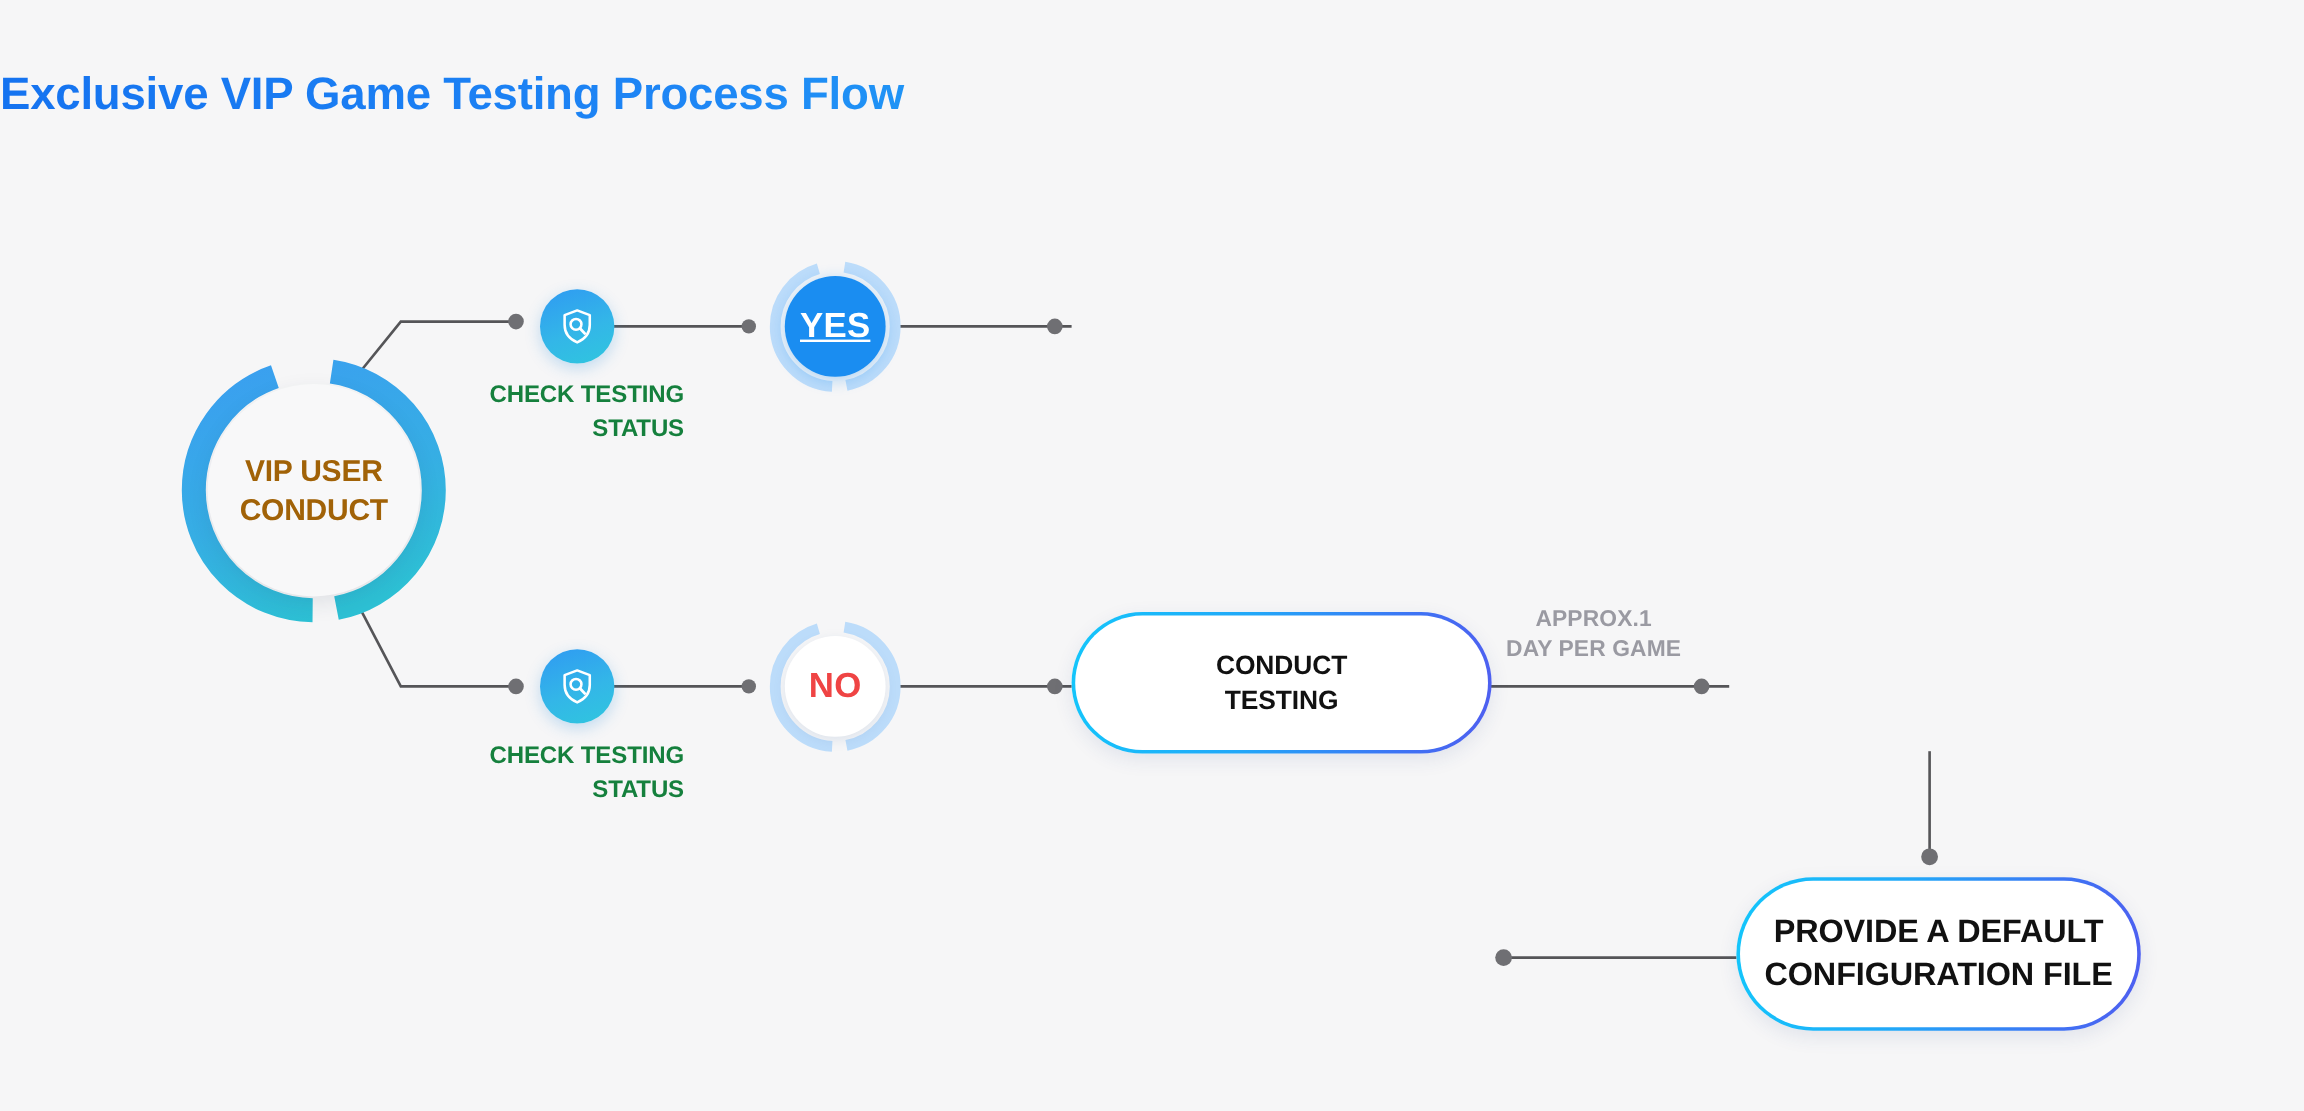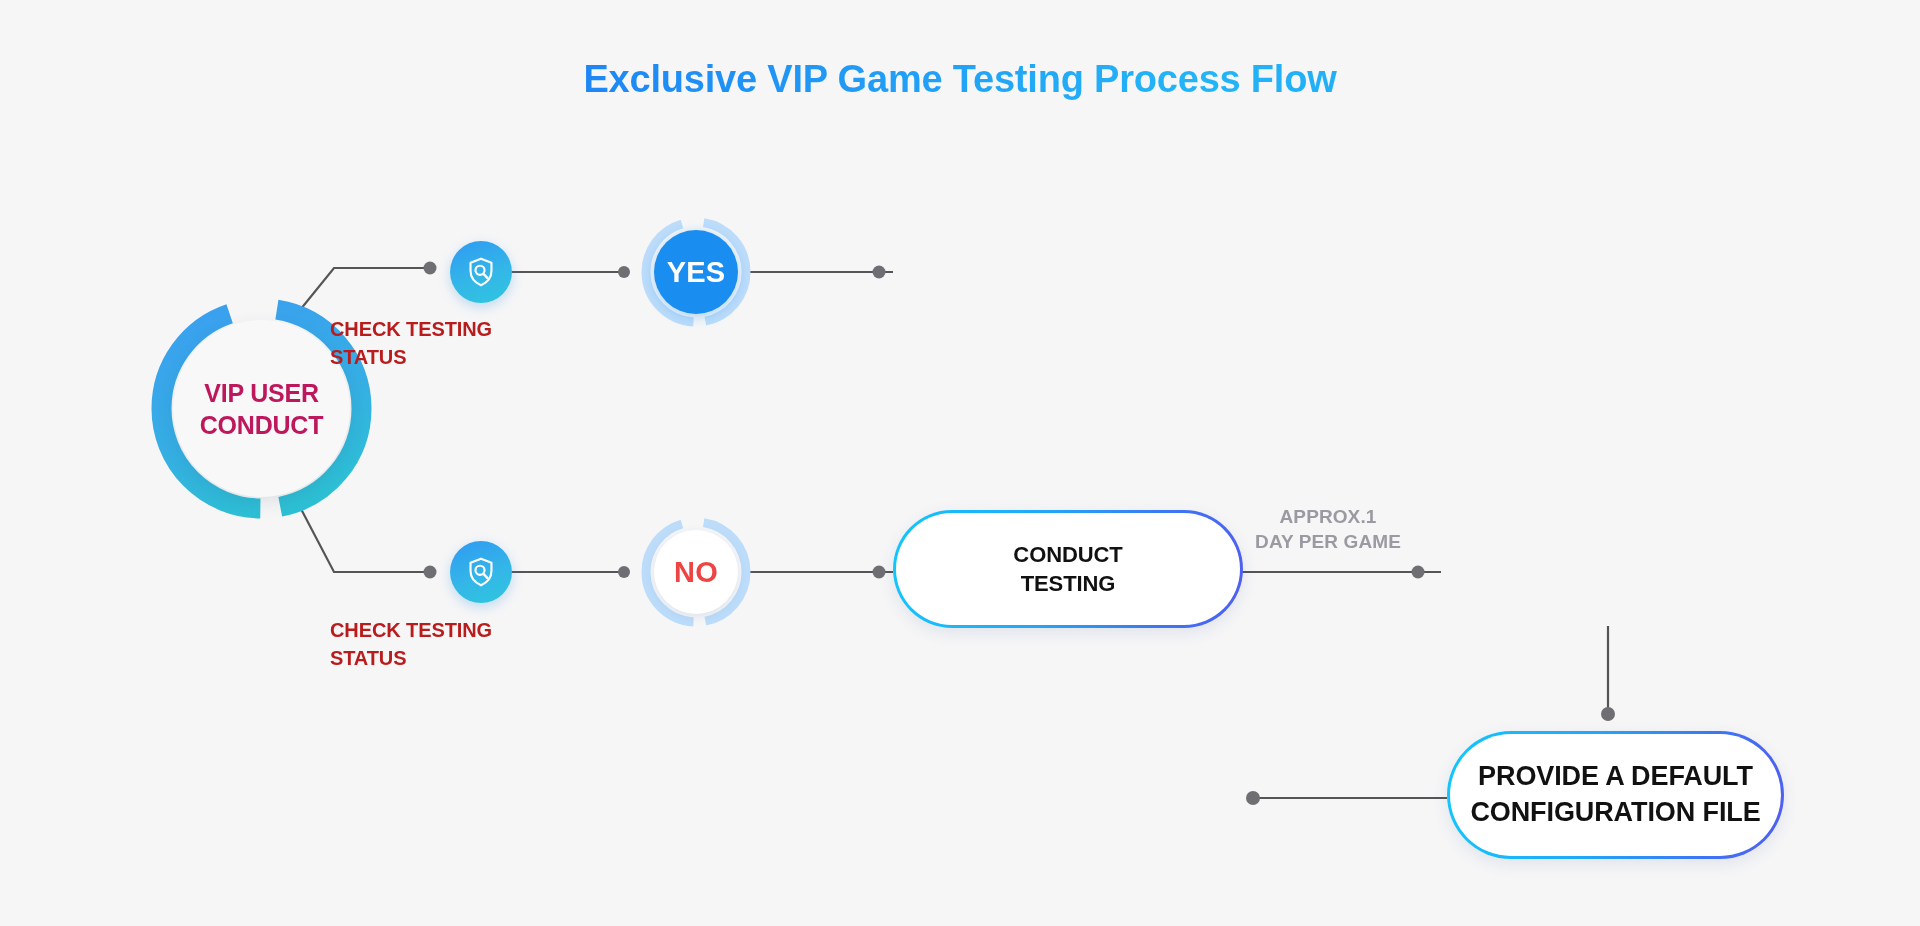--- a/index.html
+++ b/index.html
@@ -20,21 +20,20 @@
     position: absolute;
     inset: 0;
   }
 
   
   .title {
     position: absolute;
     left: 0;
     top: 58px;
     width: 1920px;
-    text-align: center;
     font-size: 38px;
     font-weight: 700;
     letter-spacing: -0.2px;
     background: linear-gradient(90deg, #1573f0 0%, #1e86f5 30%, #23b4f7 62%, #1fa9f5 80%, #1573f0 100%);
     -webkit-background-clip: text;
     background-clip: text;
     color: transparent;
     -webkit-text-fill-color: transparent;
     white-space: nowrap;
   }
@@ -76,21 +75,21 @@
     left: 0;
     top: 0;
     width: 223px;
     height: 223px;
     display: flex;
     flex-direction: column;
     align-items: center;
     justify-content: center;
     font-size: 25px;
     font-weight: 700;
-    color: #be185d;
+    color: #a16207;
     line-height: 1.28;
     letter-spacing: -0.2px;
     text-align: center;
   }
 
   
   .shield-badge {
     position: absolute;
     width: 62px;
     height: 62px;
@@ -123,34 +122,35 @@
     align-items: center;
     justify-content: center;
     font-size: 29px;
     font-weight: 700;
     letter-spacing: 0.2px;
   }
   .decision.yes .inner {
     background: #1a8df1;
     color: #ffffff;
     box-shadow: 0 3px 12px rgba(26,141,241,0.32);
+    text-decoration: underline;
   }
   .decision.no .inner {
     background: #ffffff;
     color: #ef4444;
     box-shadow: 0 3px 10px rgba(90,130,180,0.15);
   }
 
   
   .caption {
     position: absolute;
-    text-align: left;
+    text-align: right;
     font-size: 20px;
     font-weight: 700;
-    color: #b91c1c;
+    color: #15803d;
     line-height: 1.38;
     letter-spacing: -0.1px;
     white-space: pre-line;
   }
 
   
   .pill {
     position: absolute;
     border-radius: 80px;
     padding: 3px;

